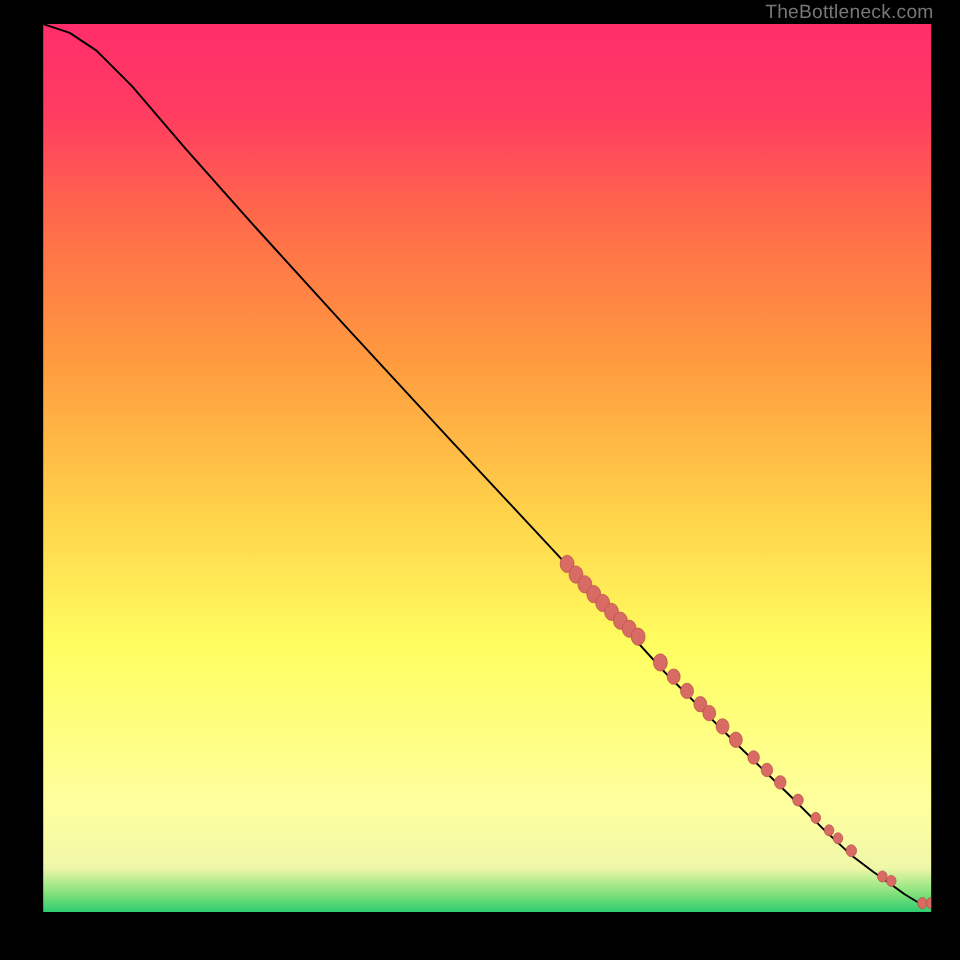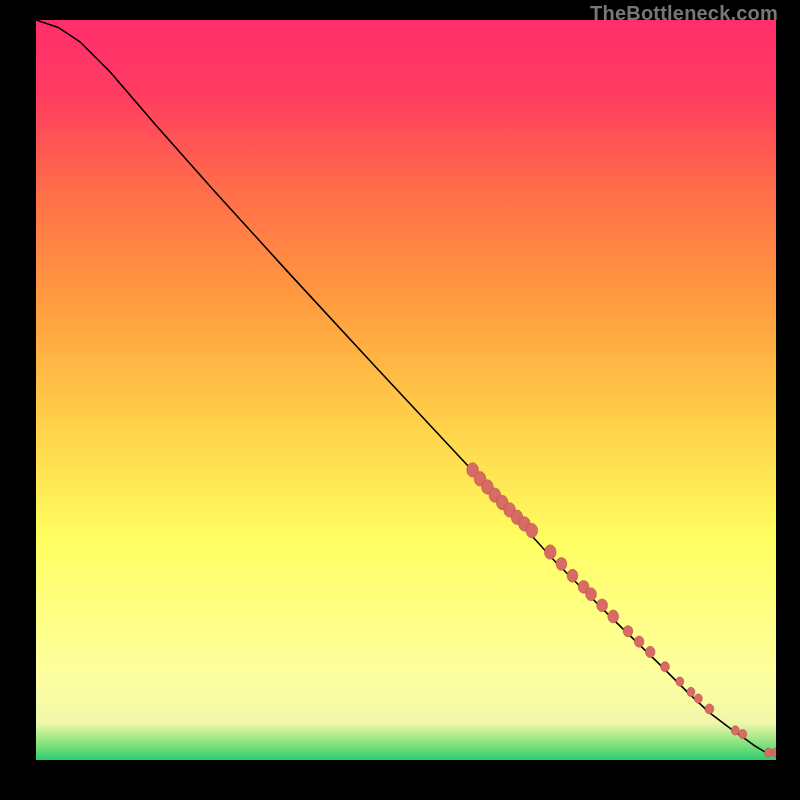--- a/index.html
+++ b/index.html
@@ -36,22 +36,22 @@
       #ff6a4a 78%,
       #ff3c61 90%,
       #ff2e6b 100%
     );
   }
   .attribution {
     position: absolute;
     top: 2px;
     right: 22px;
     color: #777;
-    font-size: 20px;
-    font-weight: 700;
+    font-size: 16px;
+    font-weight: 400;
     letter-spacing: 0.2px;
     user-select: none;
   }
   svg.overlay {
     position: absolute;
     left: 0;
     top: 0;
     width: 740px;
     height: 740px;
     pointer-events: none;

